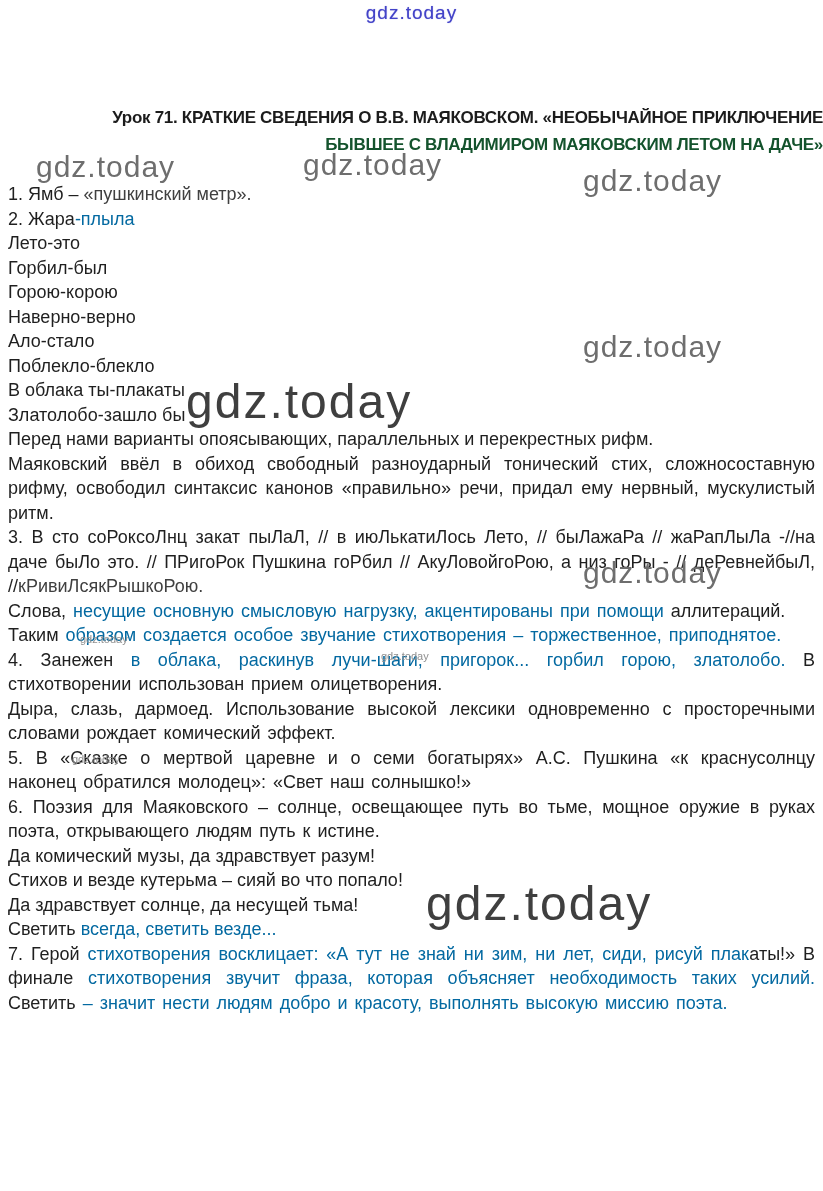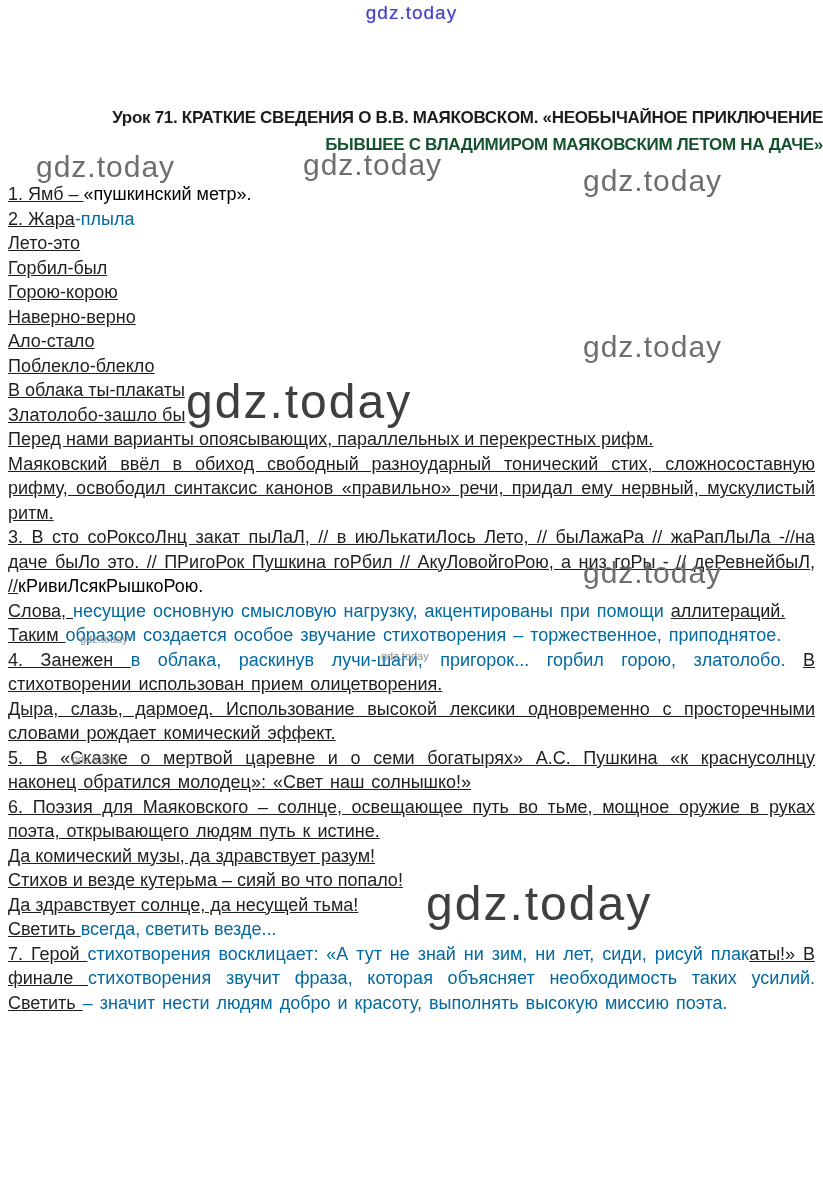--- a/index.html
+++ b/index.html
@@ -39,23 +39,23 @@
     font-size:18px;
     line-height:24.5px;
     color:#1f1f1f;
   }
   .doc-body p{margin:0;}
   .doc-body p.justify{
     text-align:justify;
     text-align-last:left;
     word-spacing:2px;
   }
-  .tone-dark{color:#1f1f1f;text-decoration:underline;}
+  .tone-dark{color:#1f1f1f;}
   .tone-mid{color:#0369a1;filter:blur(.2px);}
-  .tone-light{color:#000000;filter:blur(.25px);}
+  .tone-light{color:#404040;filter:blur(.25px);}
 
   
   .wm{
     position:absolute;
     white-space:nowrap;
     pointer-events:none;
   }
   .wm-30{font-size:30px;color:#6e6e6e;letter-spacing:1px;}
   .wm-big{font-size:48px;color:#3f3f3f;letter-spacing:2px;}
   .wm-tiny{font-size:11px;color:#909090;}

